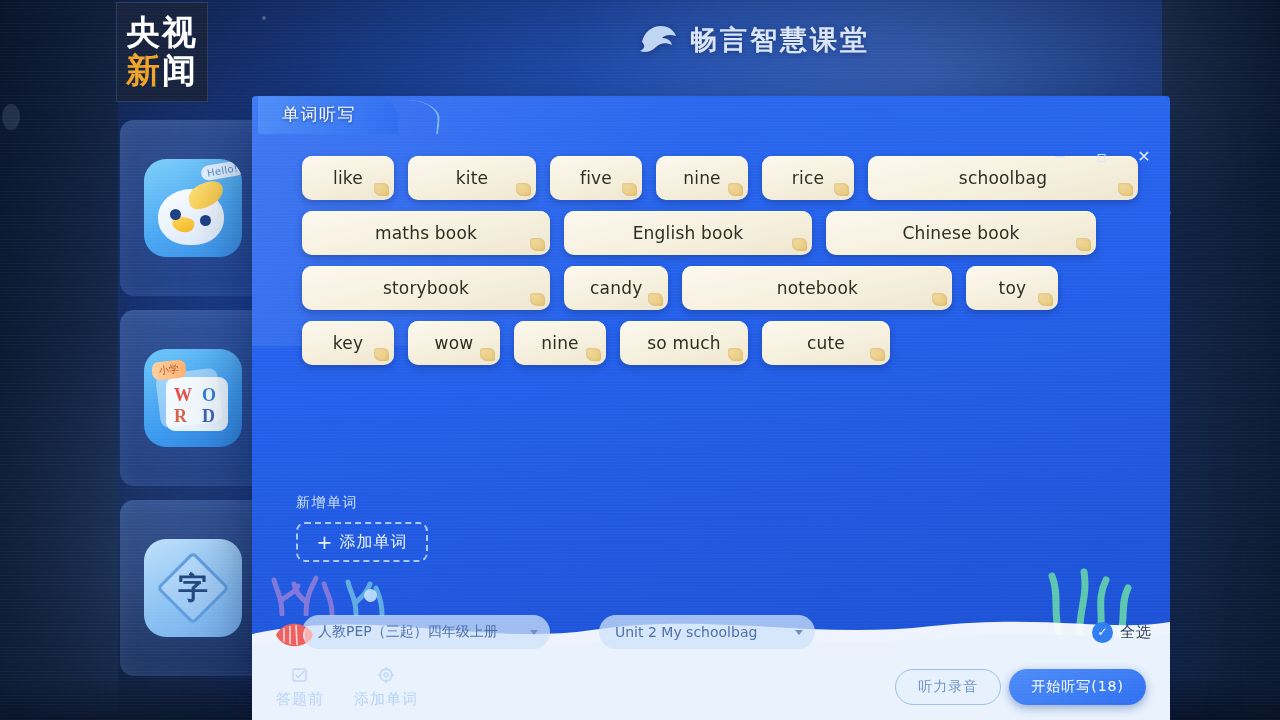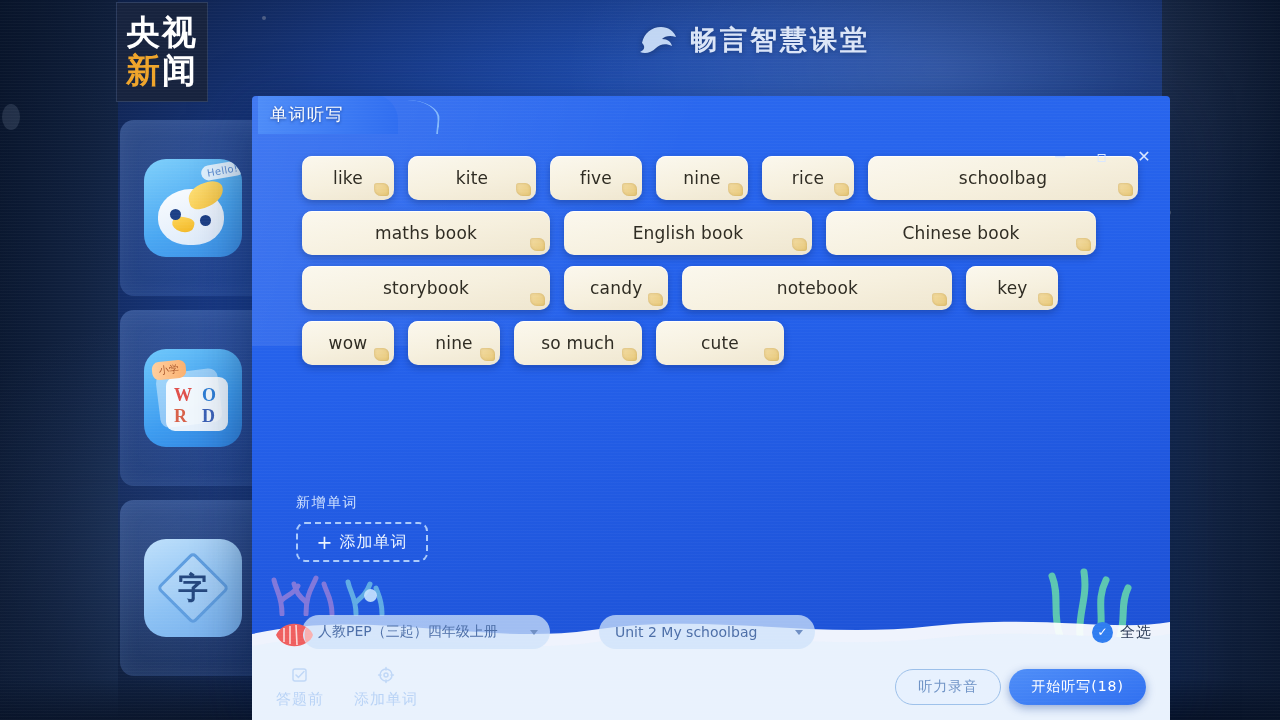--- a/index.html
+++ b/index.html
@@ -53,21 +53,21 @@
     font-family: "DejaVu Sans", sans-serif; font-weight: 700;
     font-size: 34px; line-height: 1.05; letter-spacing: 2px; white-space: nowrap;
   }
   #cctv-logo .l1 { color: #ffffff; }
   #cctv-logo .l2 .o { color: #f0a52a; }
   #cctv-logo .l2 .w { color: #ffffff; }
 
   
   #brand {
     position: absolute; left: 638px; top: 22px;
-    display: flex; align-items: center; gap: 12px; z-index: 30;
+    display: flex; align-items: flex-start; gap: 12px; z-index: 30;
     opacity: .92;
   }
   #brand .bird { width: 40px; height: 34px; filter: drop-shadow(0 1px 3px rgba(0,0,0,.3)); }
   #brand .btext {
     font-family: "DejaVu Sans", sans-serif; font-size: 27px; font-weight: 700;
     color: #eaf2ff; letter-spacing: 3px;
     text-shadow: 0 1px 5px rgba(20,50,110,.8);
   }
 
   
@@ -148,21 +148,21 @@
   #app-window .win-sheen {
     position: absolute; left: 0; top: 0; width: 918px; height: 250px; pointer-events: none;
     background: linear-gradient(110deg, rgba(255,255,255,.10) 0%, rgba(255,255,255,0) 45%);
   }
 
   
   #title-tab {
     position: absolute; left: 6px; top: -2px; width: 140px; height: 40px;
     background: linear-gradient(100deg,#4f8df8,#2f6df0);
     border-radius: 0 26px 0 0;
-    display: flex; align-items: center; padding-left: 12px; z-index: 4;
+    display: flex; align-items: center; padding-left: 24px; z-index: 4;
   }
   #title-tab .ttext {
     font-family: "DejaVu Sans", sans-serif; font-size: 17px; color: #ffffff;
     letter-spacing: 1.5px; text-shadow: 0 1px 3px rgba(10,40,110,.7);
   }
   #title-tab .swoosh {
     position: absolute; right: -42px; top: 6px; width: 58px; height: 34px;
     border-right: 2px solid rgba(160,210,255,.75);
     border-radius: 0 60% 0 0; transform: skewX(-6deg);
   }
@@ -410,20 +410,24 @@
         <div class="chip w-lg">
           <span>storybook</span>
           <span class="corner"></span>
         </div>
         <div class="chip w-sm">
           <span>candy</span>
           <span class="corner"></span>
         </div>
         <div class="chip w-xl">
           <span>notebook</span>
+          <span class="corner"></span>
+        </div>
+        <div class="chip w-sm">
+          <span>toy</span>
           <span class="corner"></span>
         </div>
         <div class="chip w-sm">
           <span>key</span>
           <span class="corner"></span>
         </div>
         <div class="chip w-sm">
           <span>wow</span>
           <span class="corner"></span>
         </div>

